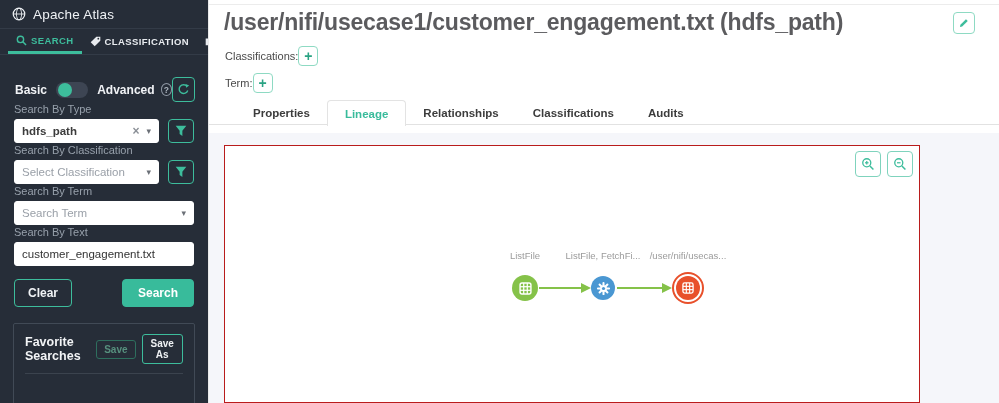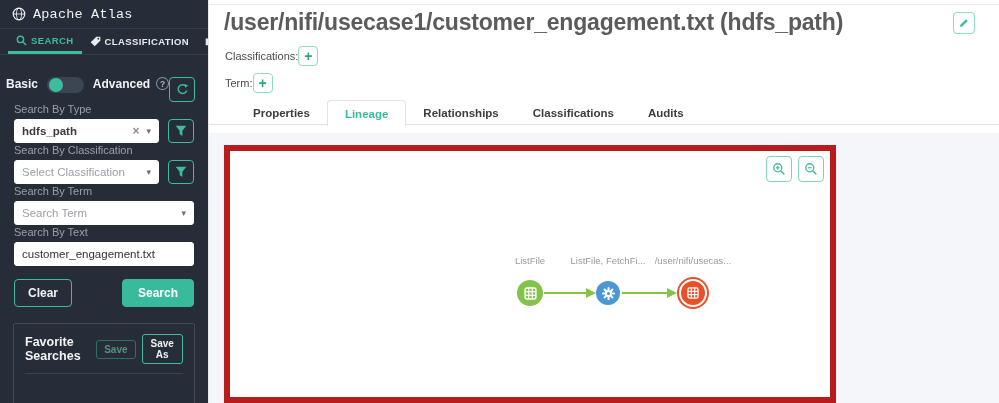--- a/index.html
+++ b/index.html
@@ -3,25 +3,25 @@
 <meta charset="utf-8">
 <style>
   * { margin:0; padding:0; box-sizing:border-box; }
   html,body { background:#fff; }
   body { font-family:"Liberation Sans", sans-serif; }
   #screen { position:relative; width:999px; height:403px; overflow:hidden; background:#fff; }
 
   
   #sidebar { position:absolute; left:0; top:0; width:208px; height:403px; background:#262d38; }
   .sb-header { height:29px; display:flex; align-items:center; gap:7px; padding:0 12px; border-bottom:1px solid #333b47; }
-  .sb-header .brand { color:#eef1f4; font-size:13.5px; font-weight:400; letter-spacing:.2px;font-family:Liberation Mono, monospace; }
+  .sb-header .brand { color:#eef1f4; font-size:13.5px; font-weight:400; letter-spacing:.2px; }
   .sb-nav { display:flex; align-items:stretch; height:26px; border-bottom:1px solid #333b47; padding-left:8px; }
   .sb-nav .nav-item { display:flex; align-items:center; gap:4px; padding:0 8px; font-size:9.5px; font-weight:700; letter-spacing:.4px; color:#e8ebef; cursor:pointer; }
   .sb-nav .nav-item.active { color:#3dbd9c; border-bottom:3px solid #3dbd9c; }
-  .mode-row { display:flex; align-items:flex-start; margin:22px 13px 0 6px; }
+  .mode-row { display:flex; align-items:center; margin:22px 13px 0 15px; }
   .mode-row .mode-label { color:#f0f2f5; font-size:12px; font-weight:700; }
   .toggle { width:37px; height:16px; border-radius:9px; background:#3d4553; margin:0 9px; position:relative; cursor:pointer; }
   .toggle .knob { position:absolute; left:2px; top:1px; width:14px; height:14px; border-radius:50%; background:#3dbd9c; }
   .q-circle { width:13px; height:13px; border:1px solid #8d96a2; border-radius:50%; color:#aeb6c0; font-size:8.5px; font-weight:700; display:inline-flex; align-items:center; justify-content:center; margin-left:6px; }
   .refresh-btn { margin-left:auto; width:26px; height:25px; border:1px solid #3dbd9c; border-radius:4px; background:transparent; display:flex; align-items:center; justify-content:center; cursor:pointer; }
   .sb-form { padding:0 14px; }
   .sb-label { color:#97a0ab; font-size:11px; margin-top:1px; margin-bottom:4px; }
   .field-row { display:flex; gap:9px; }
   .sel, .txt-input { background:#fff; border:1px solid #fff; border-radius:3px; height:24px; display:flex; align-items:center; padding:0 7px; flex:1; font-size:11.5px; }
   .sel .sel-value { color:#3c3c3c; font-weight:700; }
@@ -48,21 +48,21 @@
   .entity-title { position:absolute; left:15px; top:9px; font-size:23px; font-weight:700; color:#5b5b5e; letter-spacing:-.2px; white-space:nowrap; }
   .edit-btn { position:absolute; right:24px; top:12px; width:22px; height:22px; background:#fff; border:1px solid #8edac3; border-radius:4px; display:flex; align-items:center; justify-content:center; cursor:pointer; }
   .meta-row { position:absolute; left:16px; display:flex; align-items:center; }
   .meta-label { font-size:11px; color:#4a4a4a; }
   .plus-btn { width:20px; height:20px; border:1px solid #8edac3; border-radius:4px; background:#fff; color:#2aa383; font-size:14px; font-weight:700; line-height:1; display:flex; align-items:center; justify-content:center; cursor:pointer; }
   .tabs { position:absolute; left:27px; top:100px; display:flex; z-index:2; }
   .tab { padding:0 17px; height:25px; display:flex; align-items:center; font-size:11.5px; font-weight:700; color:#3c3c3c; cursor:pointer; }
   .tab.active { color:#38bb9b; background:#fff; border:1px solid #e3e3e3; border-bottom:none; border-radius:4px 4px 0 0; height:26px; }
   .tabs-line { position:absolute; left:0; top:124px; width:100%; height:1px; background:#e2e2e2; z-index:1; }
   .tab-content-bg { position:absolute; left:0; top:133px; width:100%; height:270px; background:#f5f6fa; }
-  .lineage-card { position:absolute; left:15px; top:145px; width:612px; height:258px; background:#fff; border:6px solid #b91c1c; }
+  .lineage-card { position:absolute; left:15px; top:145px; width:696px; height:258px; background:#fff; border:1px solid #b91c1c; }
   .zoom-btn { position:absolute; top:5px; width:26px; height:26px; background:#fff; border:1px solid #7fd3bd; border-radius:4px; display:flex; align-items:center; justify-content:center; cursor:pointer; }
   .zoom-in-btn { right:38px; } .zoom-out-btn { right:6px; }
 
   
   .node-label { position:absolute; width:140px; text-align:center; font-size:9.5px; color:#9b9b9b; white-space:nowrap; }
   .lnode { position:absolute; border-radius:50%; display:flex; align-items:center; justify-content:center; cursor:pointer; }
   .node-green { width:26px; height:26px; background:#85c249; }
   .node-blue { width:24px; height:24px; background:#4a97d2; }
   .node-current-outer { width:32px; height:32px; border:2px solid #e8502b; background:#fff; }
   .node-current-inner { width:24px; height:24px; border-radius:50%; background:#e8502b; display:flex; align-items:center; justify-content:center; }

